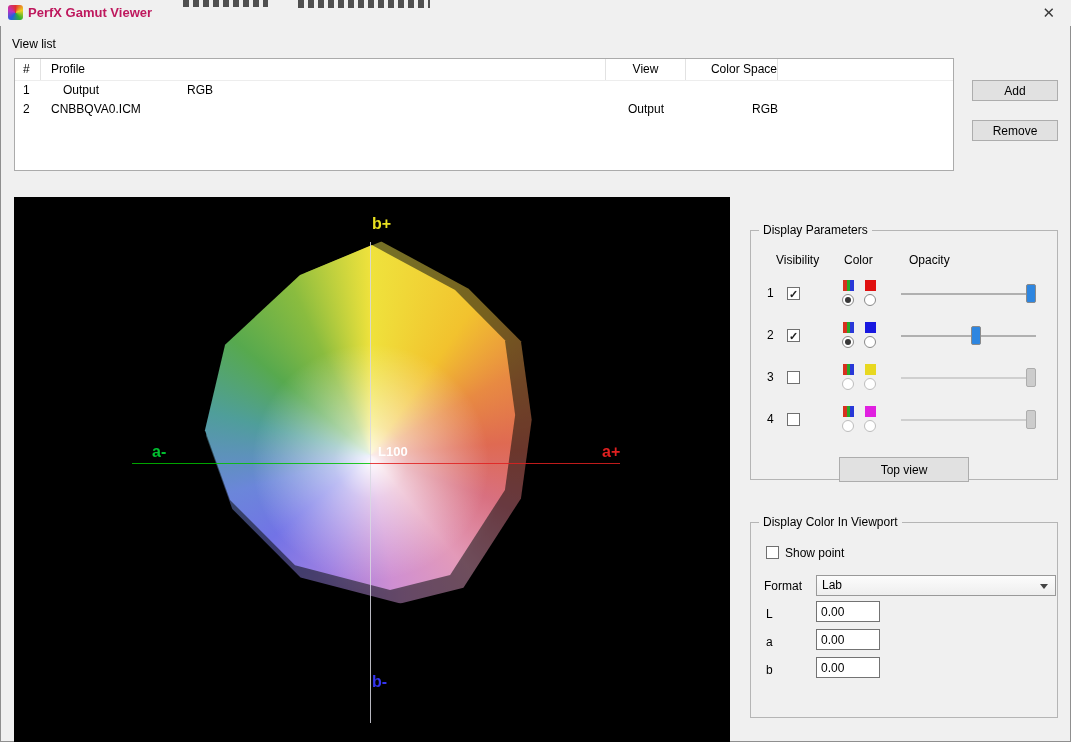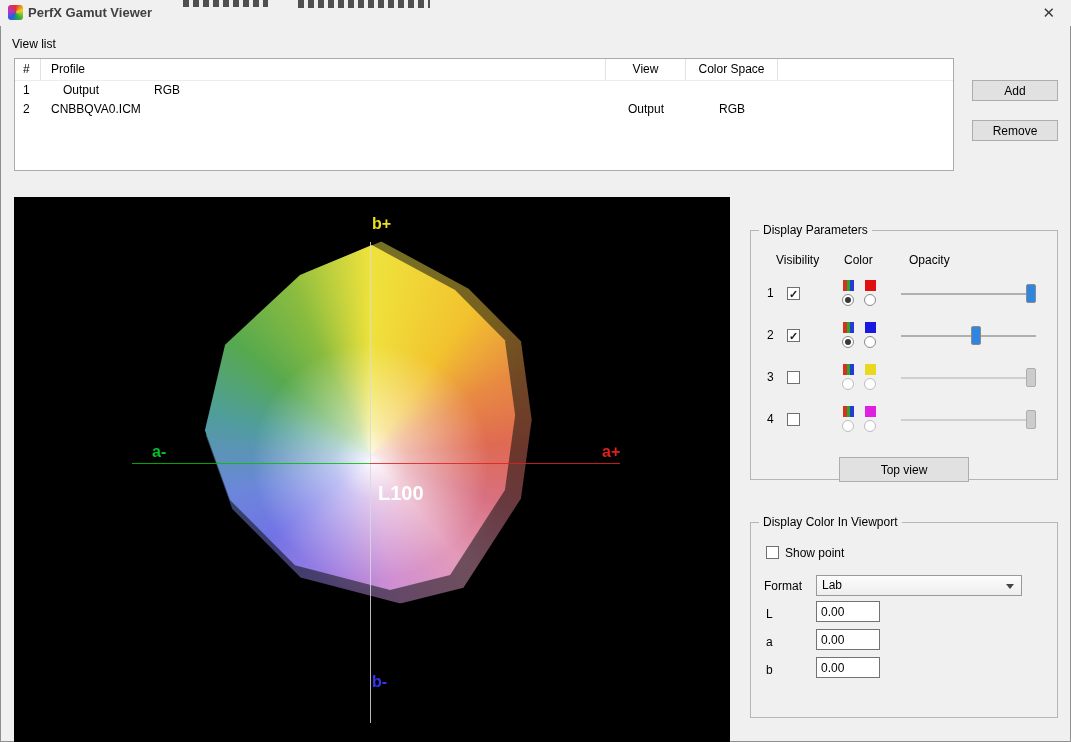--- a/index.html
+++ b/index.html
@@ -7,37 +7,37 @@
     width:1071px;height:742px;position:relative;overflow:hidden;
     background:#f0f0f0;color:#000;
     font-family:"Liberation Sans",sans-serif;font-size:12px;
   }
   .window{position:absolute;inset:0;box-shadow:inset 0 0 0 1px #8f8f8f;}
 
   
   .titlebar{position:absolute;top:0;left:0;right:0;height:26px;background:#f0f0f0;}
   .appicon{position:absolute;left:8px;top:5px;width:15px;height:15px;border-radius:3px;
     background:conic-gradient(#e03030,#f0d020,#30b030,#2060e0,#c030c0,#e03030);}
-  .wtitle{position:absolute;left:28px;top:5px;font-size:13px;font-weight:bold;color:#404040;}
+  .wtitle{position:absolute;left:28px;top:5px;font-size:13px;font-weight:bold;color:#be185d;}
   .wclose{position:absolute;right:12px;top:3px;font-size:15px;color:#3a3a3a;cursor:default;padding:1px 4px;}
   .frag{position:absolute;top:0;height:7px;opacity:.85;
     background:repeating-linear-gradient(90deg,#333 0 6px,transparent 6px 10px);}
   .frag.f1{left:183px;width:85px;}
   .frag.f2{left:298px;width:132px;height:8px;}
 
   
   .viewlist-label{position:absolute;left:12px;top:37px;}
   .listview{position:absolute;left:14px;top:58px;width:940px;height:113px;background:#fff;border:1px solid #ababab;box-sizing:border-box;}
   .lv-header{display:flex;height:21px;line-height:21px;border-bottom:1px solid #ededed;}
   .lv-header .c{border-right:1px solid #e2e2e2;box-sizing:border-box;}
   .lv-row{display:flex;height:19px;line-height:19px;}
   .c0{width:26px;padding-left:8px;box-sizing:border-box;}
   .c1{width:565px;padding-left:10px;box-sizing:border-box;overflow:hidden;white-space:nowrap;}
   .c2{width:80px;text-align:center;}
-  .c3{width:92px;text-align:center;}
+  .c3{width:92px;text-align:right;}
   .lv-header .c0{padding-left:8px;}
 
   
   .btn{position:absolute;width:86px;height:21px;background:#e1e1e1;border:1px solid #adadad;
     font-family:inherit;font-size:12px;color:#000;padding:0;}
   .btn.add{left:972px;top:80px;}
   .btn.remove{left:972px;top:120px;}
   .btn.topview{position:absolute;left:88px;top:226px;width:130px;height:25px;}
 
   
@@ -57,21 +57,21 @@
   .blob-under{filter:brightness(.5) saturate(.9);transform:translate(9px,5px) scale(1.05);}
   .axis{position:absolute;opacity:.85;z-index:3;}
   .axis.v{left:356px;top:45px;width:1px;height:481px;background:#d8d8e2;}
   .axis.hl{left:118px;top:266px;width:238px;height:1px;background:#00c000;}
   .axis.hr{left:356px;top:266px;width:250px;height:1px;background:#e02020;}
   .axl{position:absolute;z-index:4;font-weight:bold;font-size:16px;}
   .axl.bplus{left:358px;top:18px;}
   .axl.bminus{left:358px;top:476px;}
   .axl.aminus{left:138px;top:246px;}
   .axl.aplus{left:588px;top:246px;}
-  .axl.l100{left:364px;top:247px;font-size:20px;margin-top:38px;}
+  .axl.l100{left:364px;top:247px;font-size:13px;}
 
   
   .group{position:absolute;border:1px solid #b5b5b5;box-sizing:border-box;}
   .group .legend{position:absolute;top:-8px;left:8px;background:#f0f0f0;padding:0 4px;}
   .g-params{left:750px;top:230px;width:308px;height:250px;}
   .g-color{left:750px;top:522px;width:308px;height:196px;}
 
   .colhead{position:absolute;top:22px;}
   .colhead.h-vis{left:25px;text-align:right;} .colhead.h-col{left:93px;} .colhead.h-opa{left:158px;}
 
@@ -91,21 +91,21 @@
   .slider .track{position:absolute;left:0;right:0;top:9px;height:2px;background:#b0b0b0;}
   .slider .thumb{position:absolute;top:0;width:10px;height:19px;border-radius:2px;border:1px solid #8a8a8a;box-sizing:border-box;}
   .prow.disabled .radio{border-color:#bdbdbd;}
   .prow.disabled .track{background:#cfcfcf;}
   .prow.disabled .thumb{border-color:#adadad;}
 
   
   .sp-check{left:15px;top:23px;}
   .sp-label{position:absolute;left:34px;top:23px;}
   .fmt-label{position:absolute;left:13px;top:56px;}
-  .dropdown{position:absolute;left:65px;top:52px;width:206px;height:21px;box-sizing:border-box;
+  .dropdown{position:absolute;left:65px;top:52px;width:240px;height:21px;box-sizing:border-box;
     border:1px solid #999;background:linear-gradient(#fcfcfc,#eeeeee);line-height:19px;padding-left:5px;}
   .dropdown .chev{position:absolute;right:7px;top:8px;width:0;height:0;
     border-left:4px solid transparent;border-right:4px solid transparent;border-top:5px solid #444;}
   .fld-label{position:absolute;left:15px;}
   .fld-label.l1{top:84px;} .fld-label.l2{top:112px;} .fld-label.l3{top:140px;}
   .fld{position:absolute;left:65px;width:64px;height:21px;box-sizing:border-box;
     border:1px solid #737373;background:#fff;font-family:inherit;font-size:12px;padding:0 0 0 4px;}
   .fld.f1{top:78px;} .fld.f2{top:106px;} .fld.f3{top:134px;}
 </style>
 </head>

